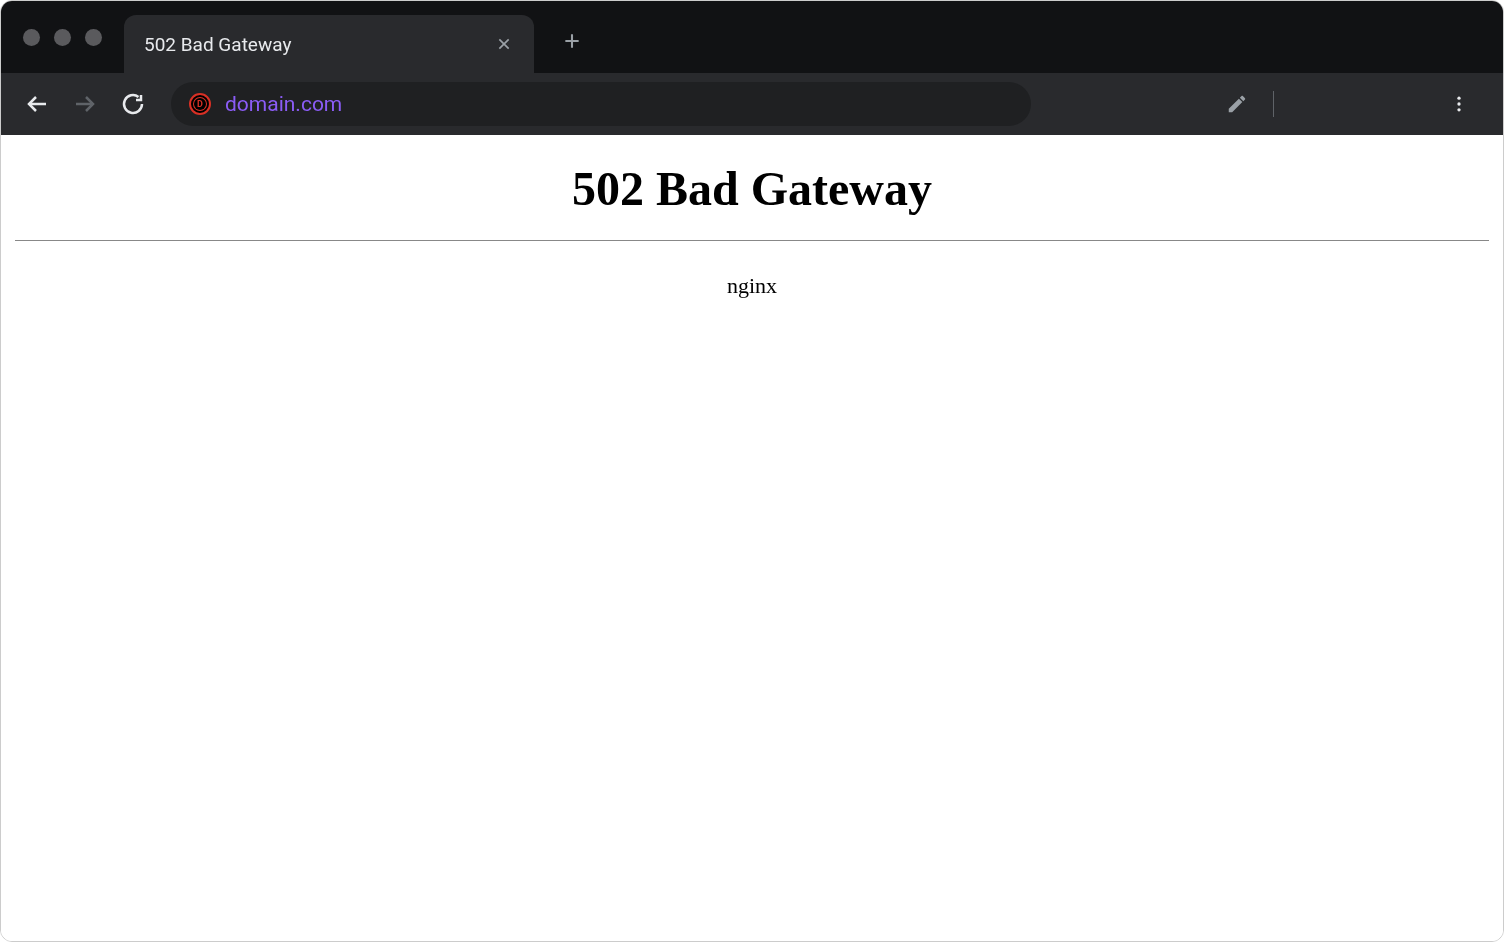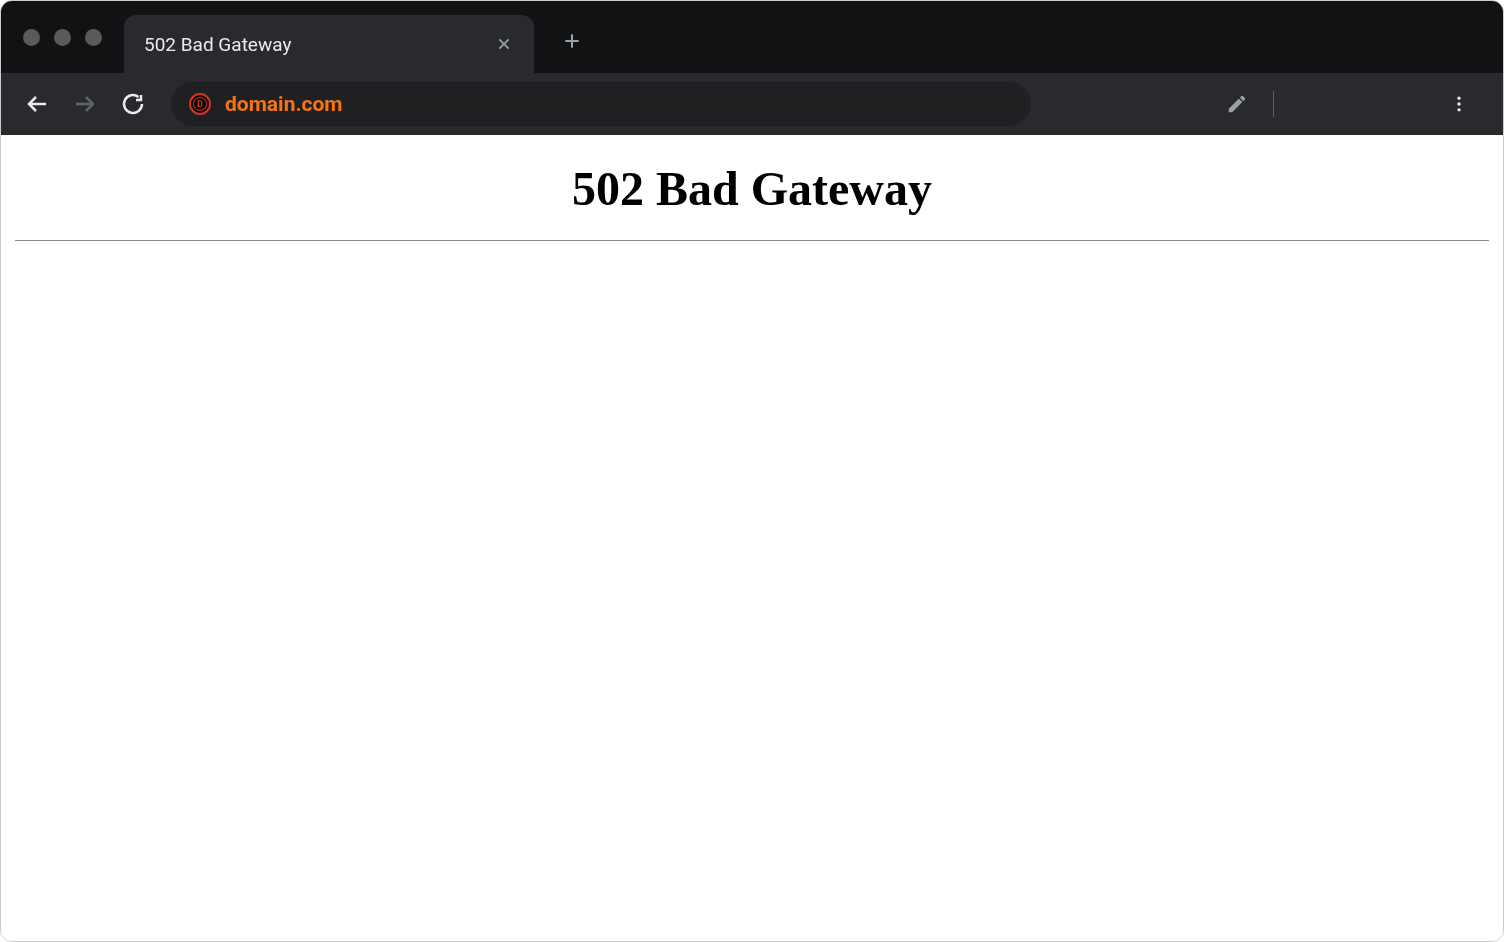--- a/index.html
+++ b/index.html
@@ -175,23 +175,23 @@
       width: 12px;
       height: 12px;
       border-radius: 50%;
       display: flex;
       align-items: center;
       justify-content: center;
       font-size: 9px;
     }
     
     .url-text {
-      color: #f97316;
+      color: #8b5cf6;
       font-size: 21px;
-      font-weight: 700;
+      font-weight: 400;
     }
     
     .toolbar-right {
       display: flex;
       align-items: center;
       gap: 16px;
       margin-left: auto;
     }
     
     .edit-icon {
@@ -328,13 +328,14 @@
         <circle cx="12" cy="12" r="2"></circle>
         <circle cx="12" cy="19" r="2"></circle>
       </svg>
     </div>
   </div>
 </div>
 
 <div class="content">
   <h1 class="error-heading">502 Bad Gateway</h1>
   <hr class="divider">
+  <p class="server-text">nginx</p>
 </div>
 
 </body></html>

